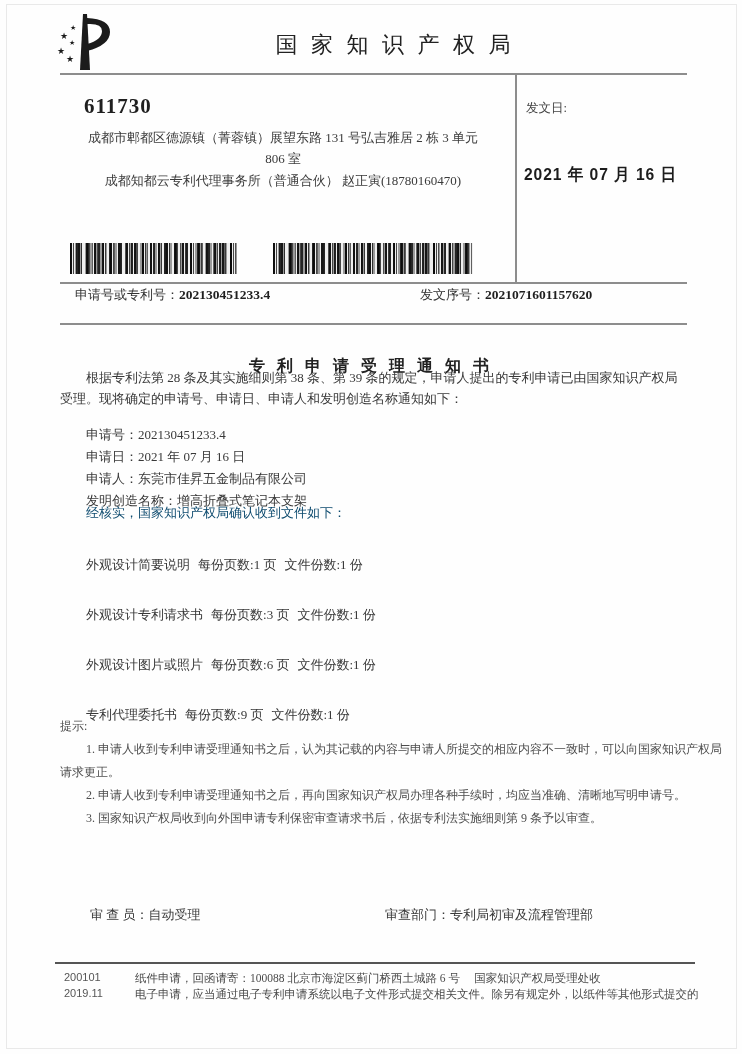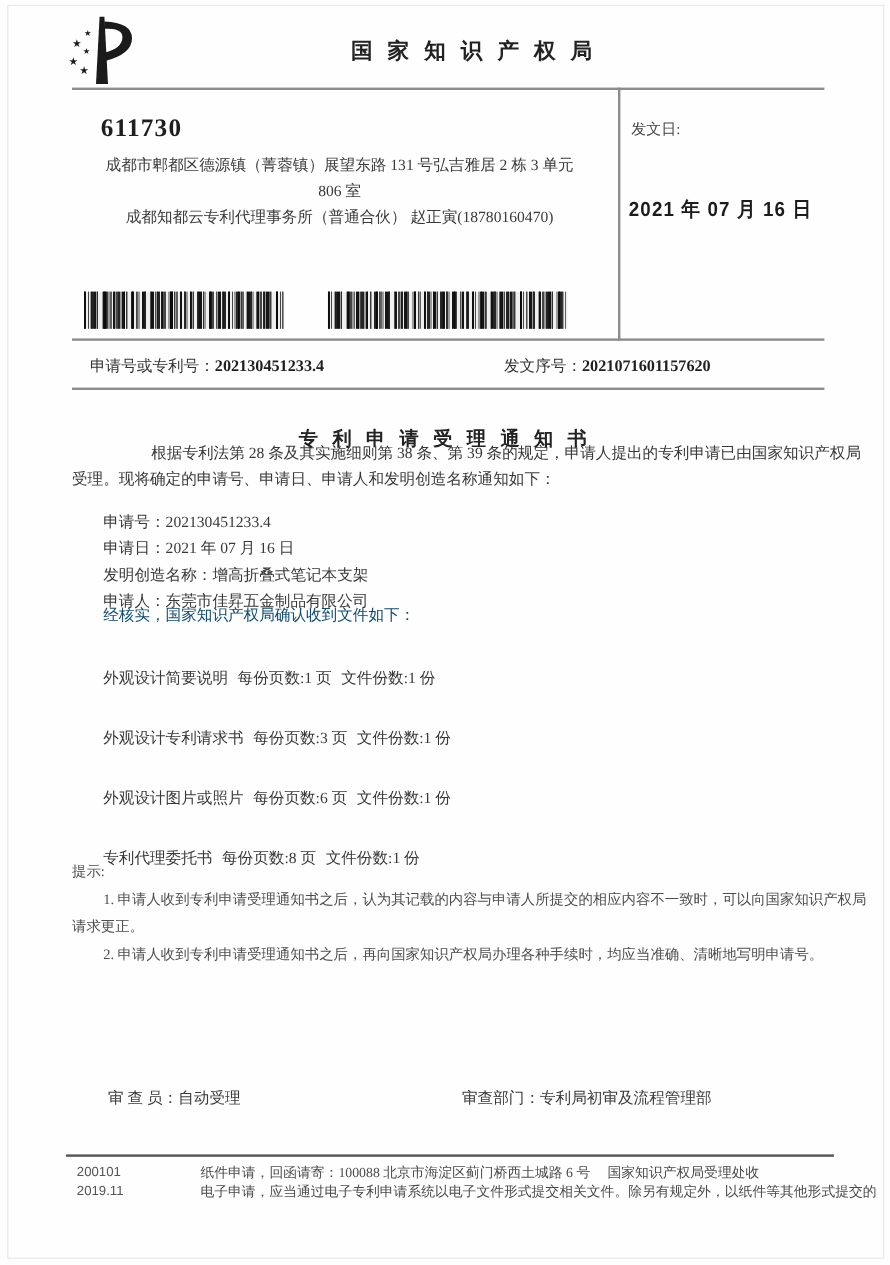--- a/index.html
+++ b/index.html
@@ -11,21 +11,21 @@
     color:#2e2e2e;
   }
   .scan-edge {
     position:absolute; left:6px; top:4px; right:5px; bottom:5px;
     border:1px solid #e9e9e9; pointer-events:none;
   }
   .abs { position:absolute; }
   
   .org-title {
     left:0; right:0; top:30px; text-align:center;
-    font-size:18px; font-weight:bold; letter-spacing:4px; color:#222;margin-left:48px;
+    font-size:22px; font-weight:normal; letter-spacing:4px; color:#222;margin-left:48px;
   }
   
   .rule { background:#8d8d8d; height:2px; }
   .rule-top   { left:60px; width:627px; top:73px; }
   .rule-mid   { left:60px; width:627px; top:282px; }
   .rule-ref   { left:60px; width:627px; top:323px; }
   .rule-foot  { left:55px; width:640px; top:962px; background:#555; }
   .vrule { left:515px; top:73px; width:2px; height:211px; background:#8d8d8d; }
   
   .postal { left:84px; top:94px; font-size:21px; font-weight:bold; color:#1f1f1f; letter-spacing:1px; }
@@ -43,31 +43,31 @@
   .barcode {
     top:243px; height:31px;
     background:
       repeating-linear-gradient(90deg, rgba(10,10,10,.95) 0 2px, transparent 2px 3px, rgba(40,40,40,.85) 3px 4px, transparent 4px 8px),
       repeating-linear-gradient(90deg, rgba(60,60,60,.8) 0 1px, transparent 1px 6px, rgba(15,15,15,.9) 6px 8px, transparent 8px 11px),
       repeating-linear-gradient(90deg, #9a9a9a 0 2px, #efefef 2px 5px);
   }
   .barcode-1 { left:70px;  width:167px; }
   .barcode-2 { left:273px; width:200px; }
   
-  .ref-row { top:296px; font-size:13px; color:#333; }
+  .ref-row { top:286px; font-size:13px; color:#333; }
   .ref-left  { left:75px; }
   .ref-right { left:420px; }
   .ref-num { font-weight:bold; font-size:13.5px; color:#1f1f1f; }
   
   .notice-title {
     left:0; right:0; top:336px; text-align:center;
     font-size:16px; font-weight:bold; letter-spacing:4px; color:#222;margin-top:20px;
   }
   .body-line { font-size:13px; color:#383838; line-height:21px; }
-  .intro1 { left:86px; top:367px;margin-left:40px; }
+  .intro1 { left:86px; top:367px; }
   .intro2 { left:60px; top:388px; }
   .fields { left:86px; top:424px; }
   .fields .fline { height:22px; line-height:22px; font-size:13px; color:#383838; }
   .confirm { left:86px; top:504px; font-size:13px; color:#0c4a6e; }
   .docs { left:86px; top:526px; }
   .docs .dline { height:22px; line-height:22px; font-size:13px; color:#383838;margin-top:28px; }
   .docs .sep { display:inline-block; width:8px; }
   
   .hints-label { left:60px; top:718px; font-size:12px; color:#4d4d4d; }
   .hint-line { font-size:12px; color:#4d4d4d; }
@@ -76,21 +76,21 @@
   .hl2 { left:86px; top:787px; }
   .hl3 { left:86px; top:810px; }
   
   .signoff { top:906px; font-size:13px; color:#3a3a3a; }
   .sign-left  { left:90px; }
   .sign-right { left:385px; }
   
   .foot-code { font-size:11px; color:#555; font-family:"Liberation Sans","DejaVu Sans",sans-serif; }
   .fc1 { left:64px; top:971px; }
   .fc2 { left:64px; top:987px; }
-  .foot-text { font-size:11.5px; color:#4a4a4a; line-height:16px;margin-left:32px; }
+  .foot-text { font-size:11.5px; color:#4a4a4a; line-height:16px; }
   .ft1 { left:135px; top:970px; width:560px; }
   .ft2 { left:135px; top:986px; width:565px; }
   .ft3 { left:135px; top:1002px; width:565px; }
   
   .logo { left:54px; top:12px; width:60px; height:64px; }
 </style>
 </head>
 <body>
 
 <div class="page">
@@ -130,45 +130,46 @@
   </div>
   <div class="abs rule rule-ref"></div>
 
   <div class="abs notice-title">专 利 申 请 受 理 通 知 书</div>
   <div class="abs body-line intro1">根据专利法第 28 条及其实施细则第 38 条、第 39 条的规定，申请人提出的专利申请已由国家知识产权局</div>
   <div class="abs body-line intro2">受理。现将确定的申请号、申请日、申请人和发明创造名称通知如下：</div>
 
   <div class="abs fields">
     <div class="fline"><span>申请号：</span><span>202130451233.4</span></div>
     <div class="fline"><span>申请日：</span><span>2021 年 07 月 16 日</span></div>
+    <div class="fline"><span>申请人：</span><span>东莞市佳昇五金制品有限公司</span></div>
     <div class="fline"><span>发明创造名称：</span><span>增高折叠式笔记本支架</span></div>
-    <div class="fline"><span>申请人：</span><span>东莞市佳昇五金制品有限公司</span></div>
   </div>
 
   <div class="abs confirm">经核实，国家知识产权局确认收到文件如下：</div>
 
   <div class="abs docs">
     <div class="dline">
       <span>外观设计简要说明</span><span class="sep"></span><span>每份页数:</span><span>1 页</span><span class="sep"></span><span>文件份数:</span><span>1 份</span>
     </div>
     <div class="dline">
       <span>外观设计专利请求书</span><span class="sep"></span><span>每份页数:</span><span>3 页</span><span class="sep"></span><span>文件份数:</span><span>1 份</span>
     </div>
     <div class="dline">
       <span>外观设计图片或照片</span><span class="sep"></span><span>每份页数:</span><span>6 页</span><span class="sep"></span><span>文件份数:</span><span>1 份</span>
     </div>
     <div class="dline">
-      <span>专利代理委托书</span><span class="sep"></span><span>每份页数:</span><span>8 页</span><span class="sep"></span><span>文件份数:</span><span>1 份</span>
+      <span>专利代理委托书</span><span class="sep"></span><span>每份页数:</span><span>9 页</span><span class="sep"></span><span>文件份数:</span><span>1 份</span>
     </div>
   </div>
 
   <div class="abs hints-label">提示:</div>
   <div class="abs hint-line hl0">1. 申请人收到专利申请受理通知书之后，认为其记载的内容与申请人所提交的相应内容不一致时，可以向国家知识产权局</div>
   <div class="abs hint-line hl1">请求更正。</div>
   <div class="abs hint-line hl2">2. 申请人收到专利申请受理通知书之后，再向国家知识产权局办理各种手续时，均应当准确、清晰地写明申请号。</div>
+  <div class="abs hint-line hl3">3. 国家知识产权局收到向外国申请专利保密审查请求书后，依据专利法实施细则第 9 条予以审查。</div>
 
   <div class="abs signoff sign-left">
     <span>审 查 员：</span><span>自动受理</span>
   </div>
   <div class="abs signoff sign-right">
     <span>审查部门：</span><span>专利局初审及流程管理部</span>
   </div>
 
   <div class="abs rule rule-foot"></div>
   <div class="abs foot-code fc1">200101</div>

